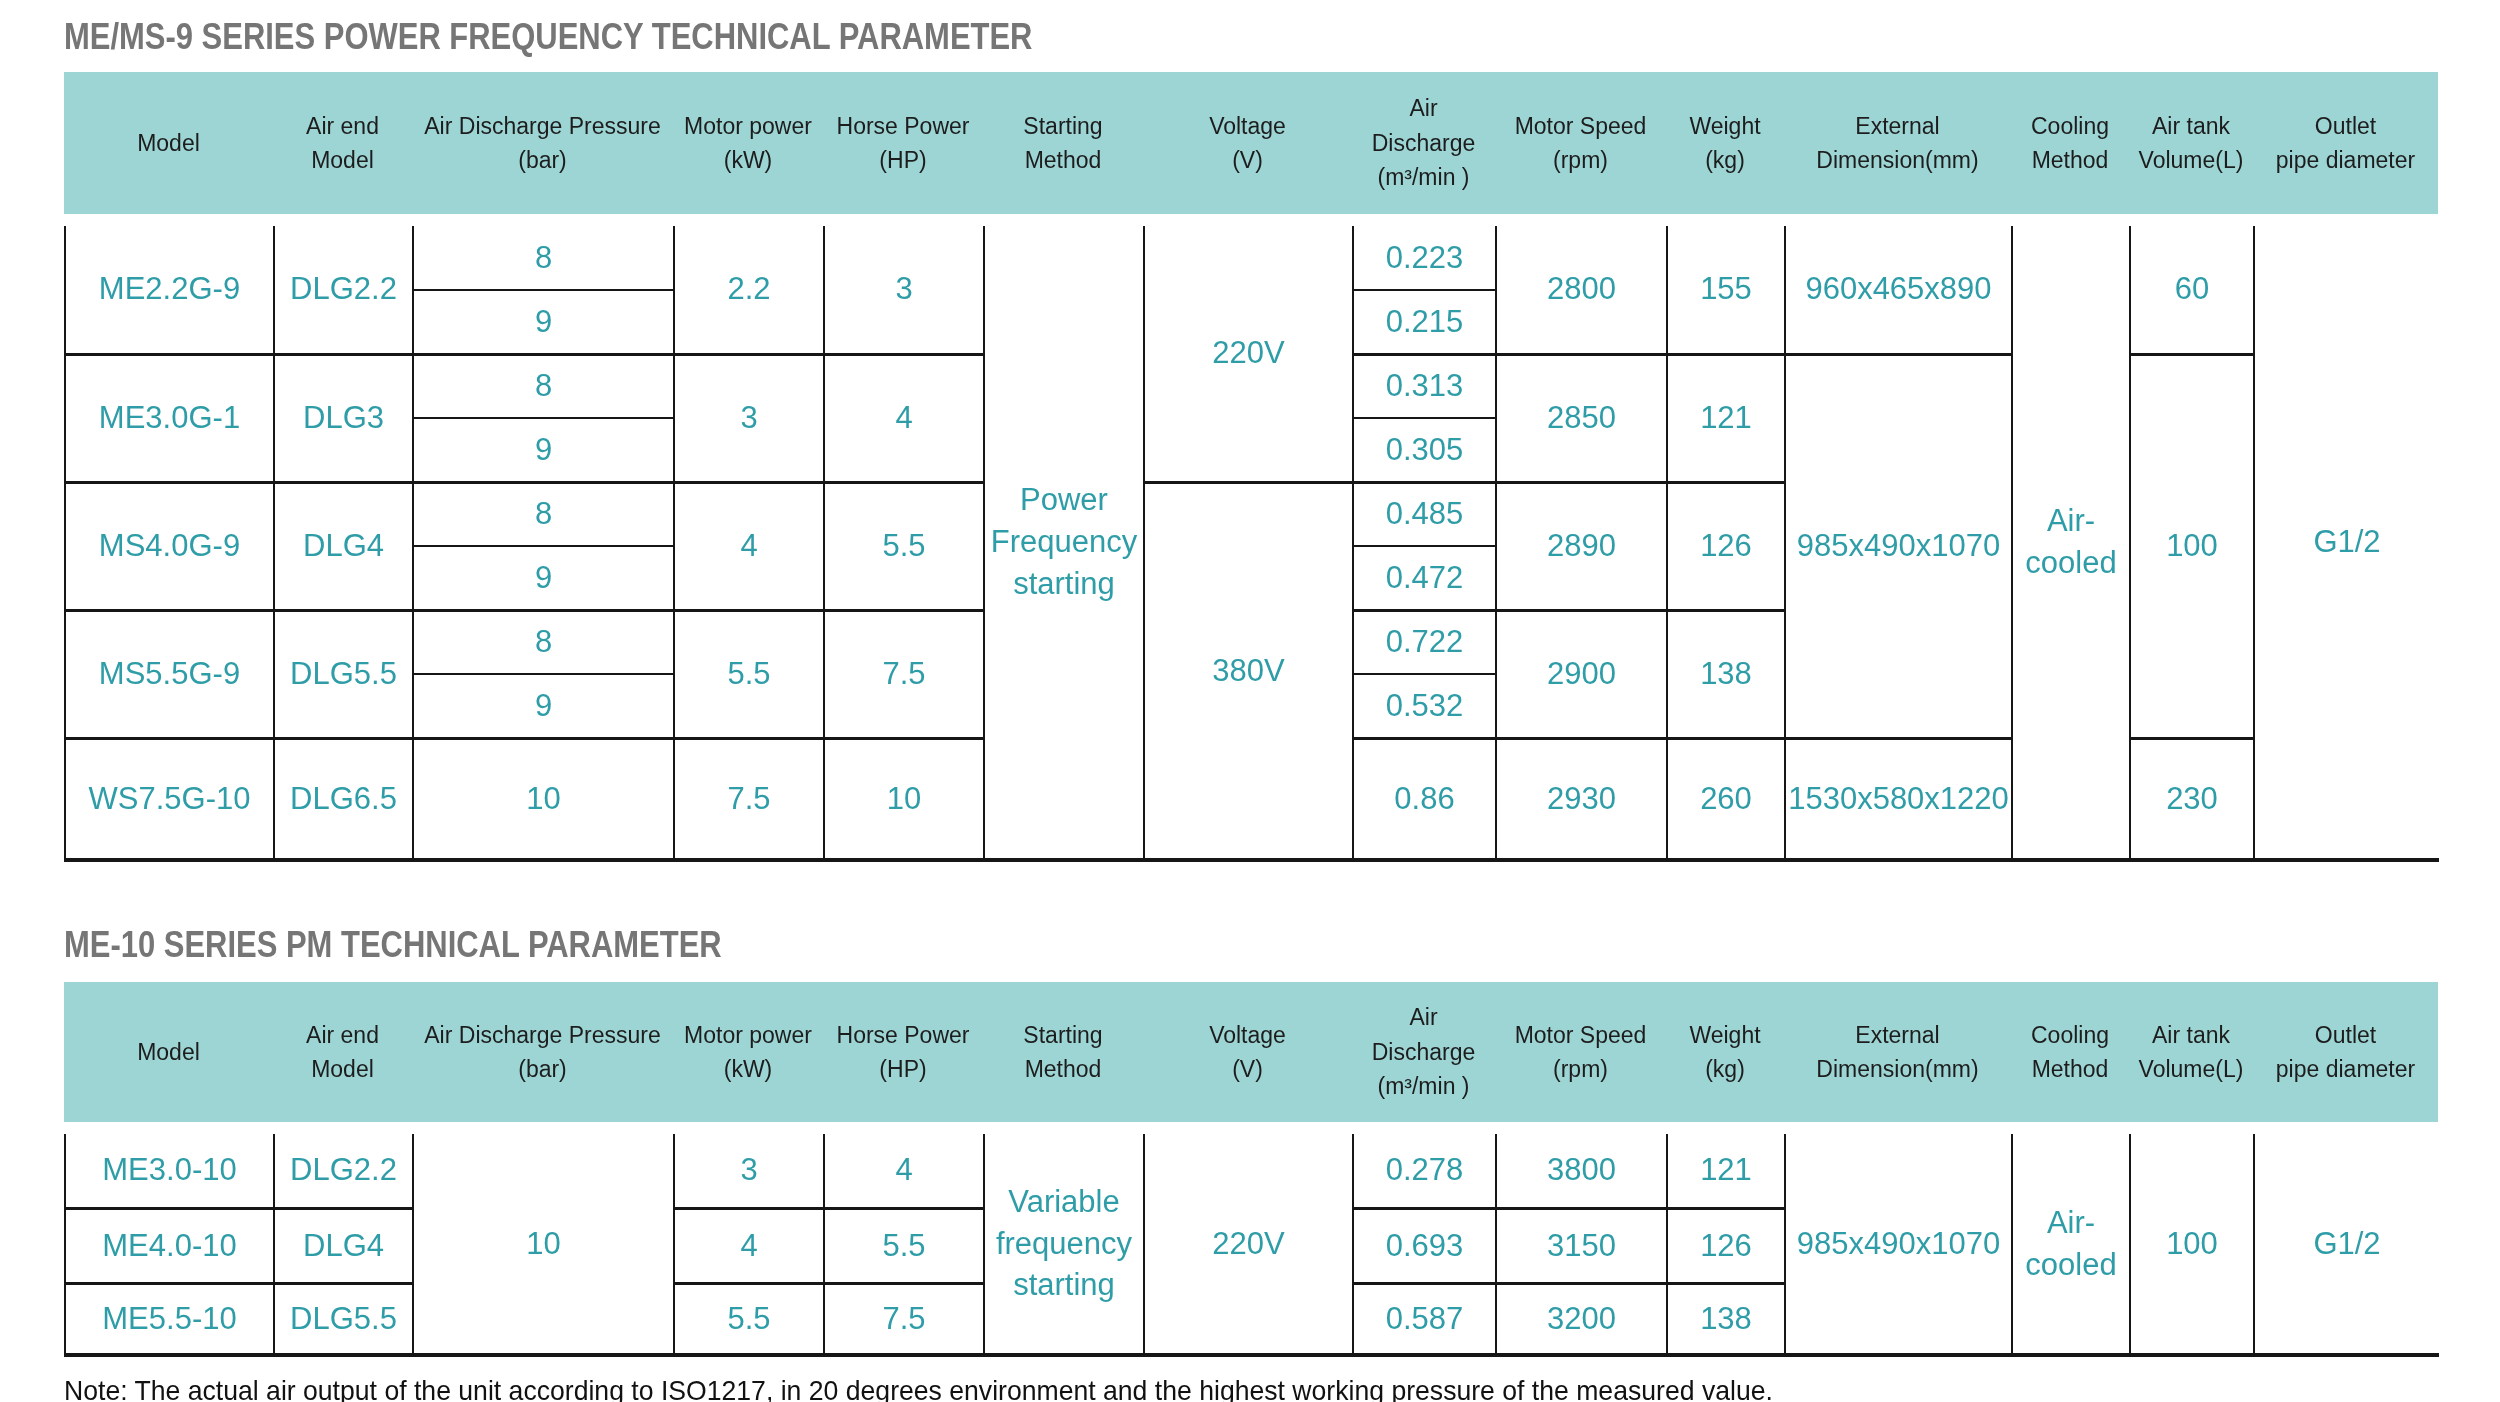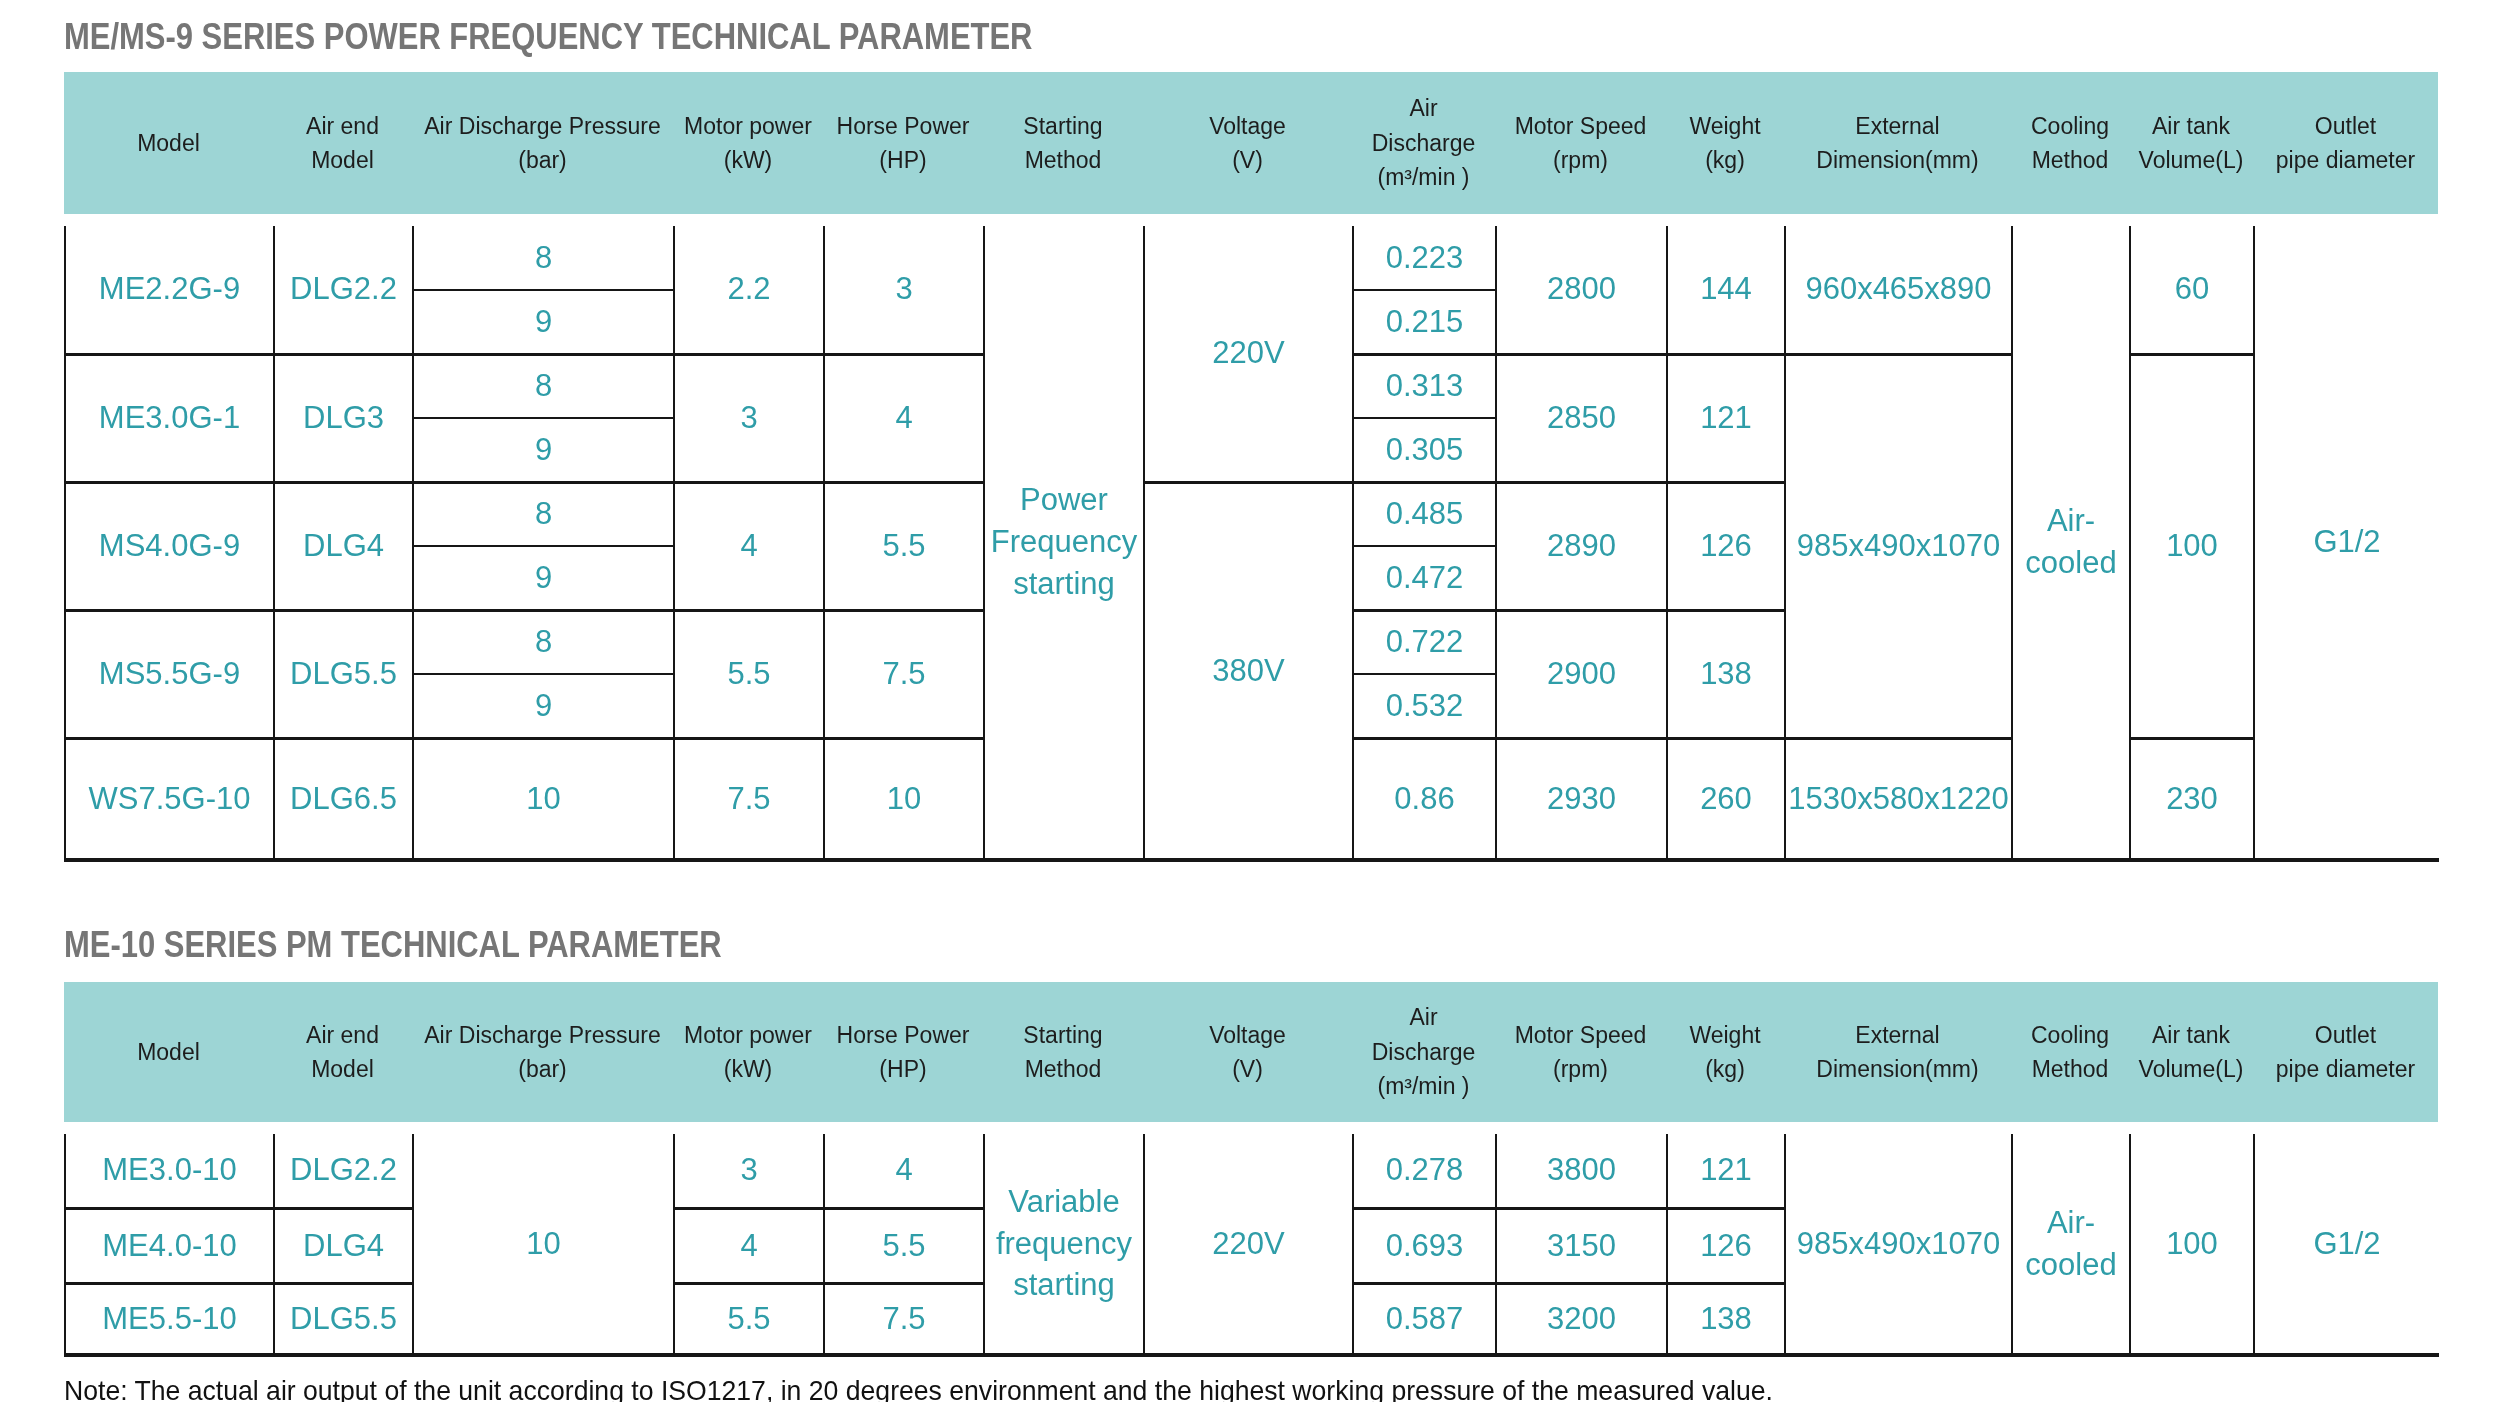--- a/index.html
+++ b/index.html
@@ -118,21 +118,21 @@
       <td rowspan="2" class="gb">DLG2.2</td>
       <td>8</td>
       <td rowspan="2" class="gb">2.2</td>
       <td rowspan="2" class="gb">3</td>
       <td rowspan="9" class="tb">Power
 Frequency
 starting</td>
       <td rowspan="4" class="gb">220V</td>
       <td>0.223</td>
       <td rowspan="2" class="gb">2800</td>
-      <td rowspan="2" class="gb">144</td>
+      <td rowspan="2" class="gb">155</td>
       <td rowspan="2" class="gb">960x465x890</td>
       <td rowspan="9" class="tb">Air-
 cooled</td>
       <td rowspan="2" class="gb">60</td>
       <td rowspan="9" class="tb nr">G1/2</td>
     </tr>
     <tr style="height:64px">
       <td class="gb">9</td>
       <td class="gb">0.215</td>
     </tr>

